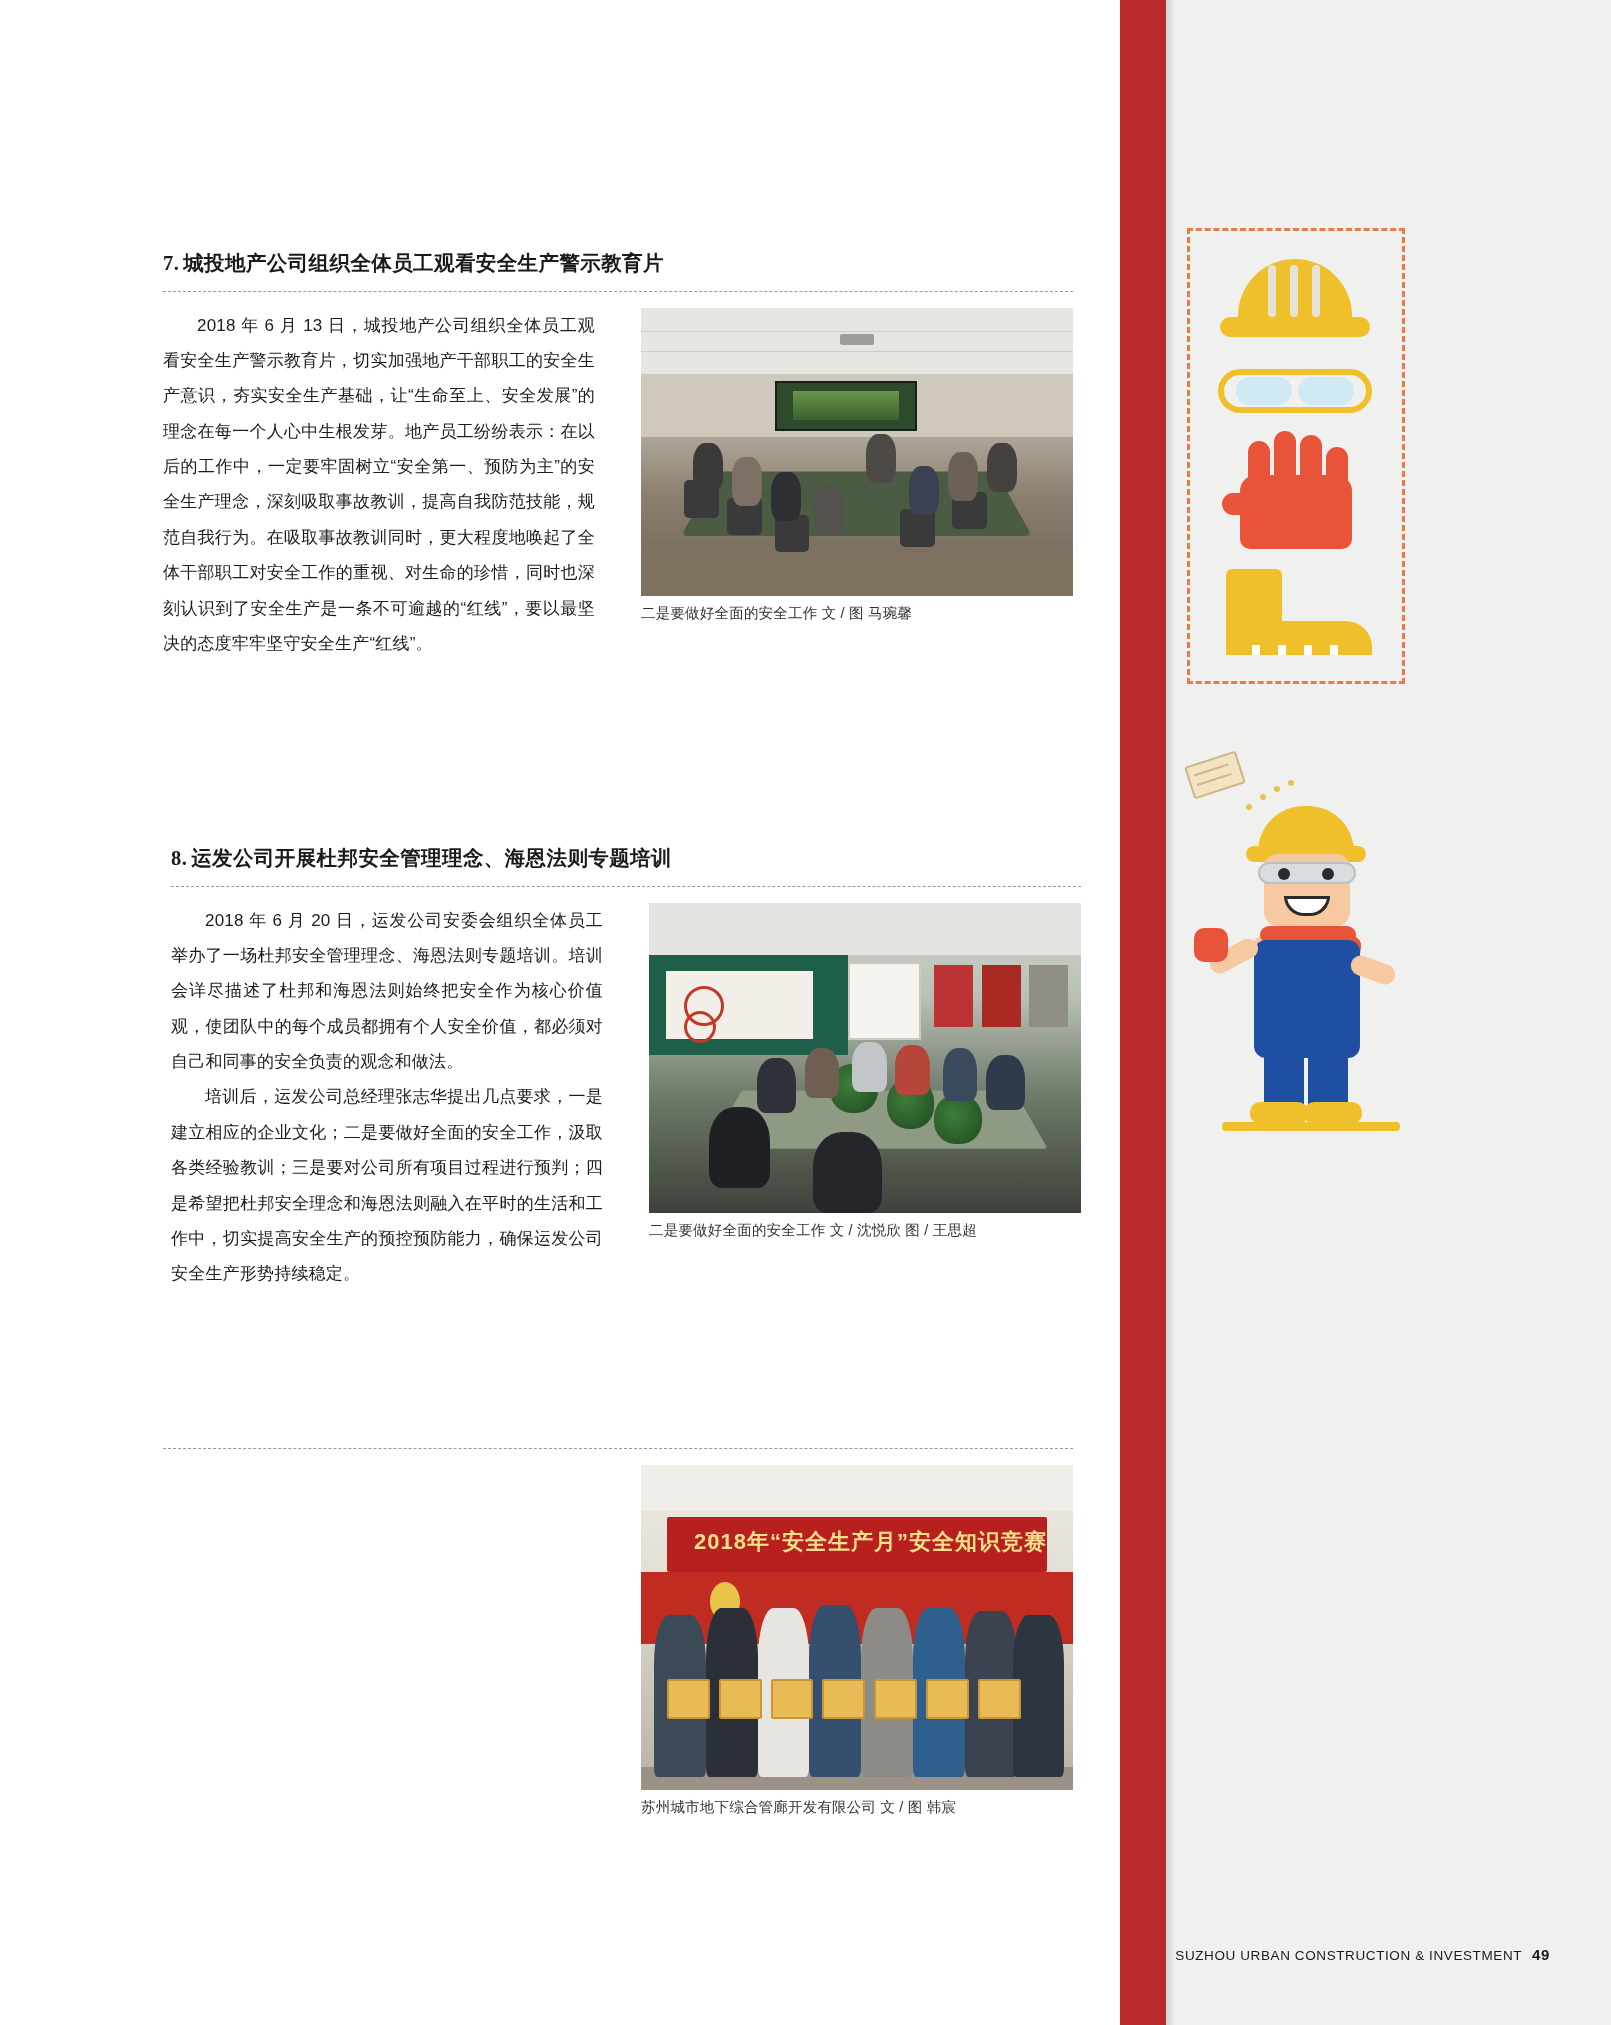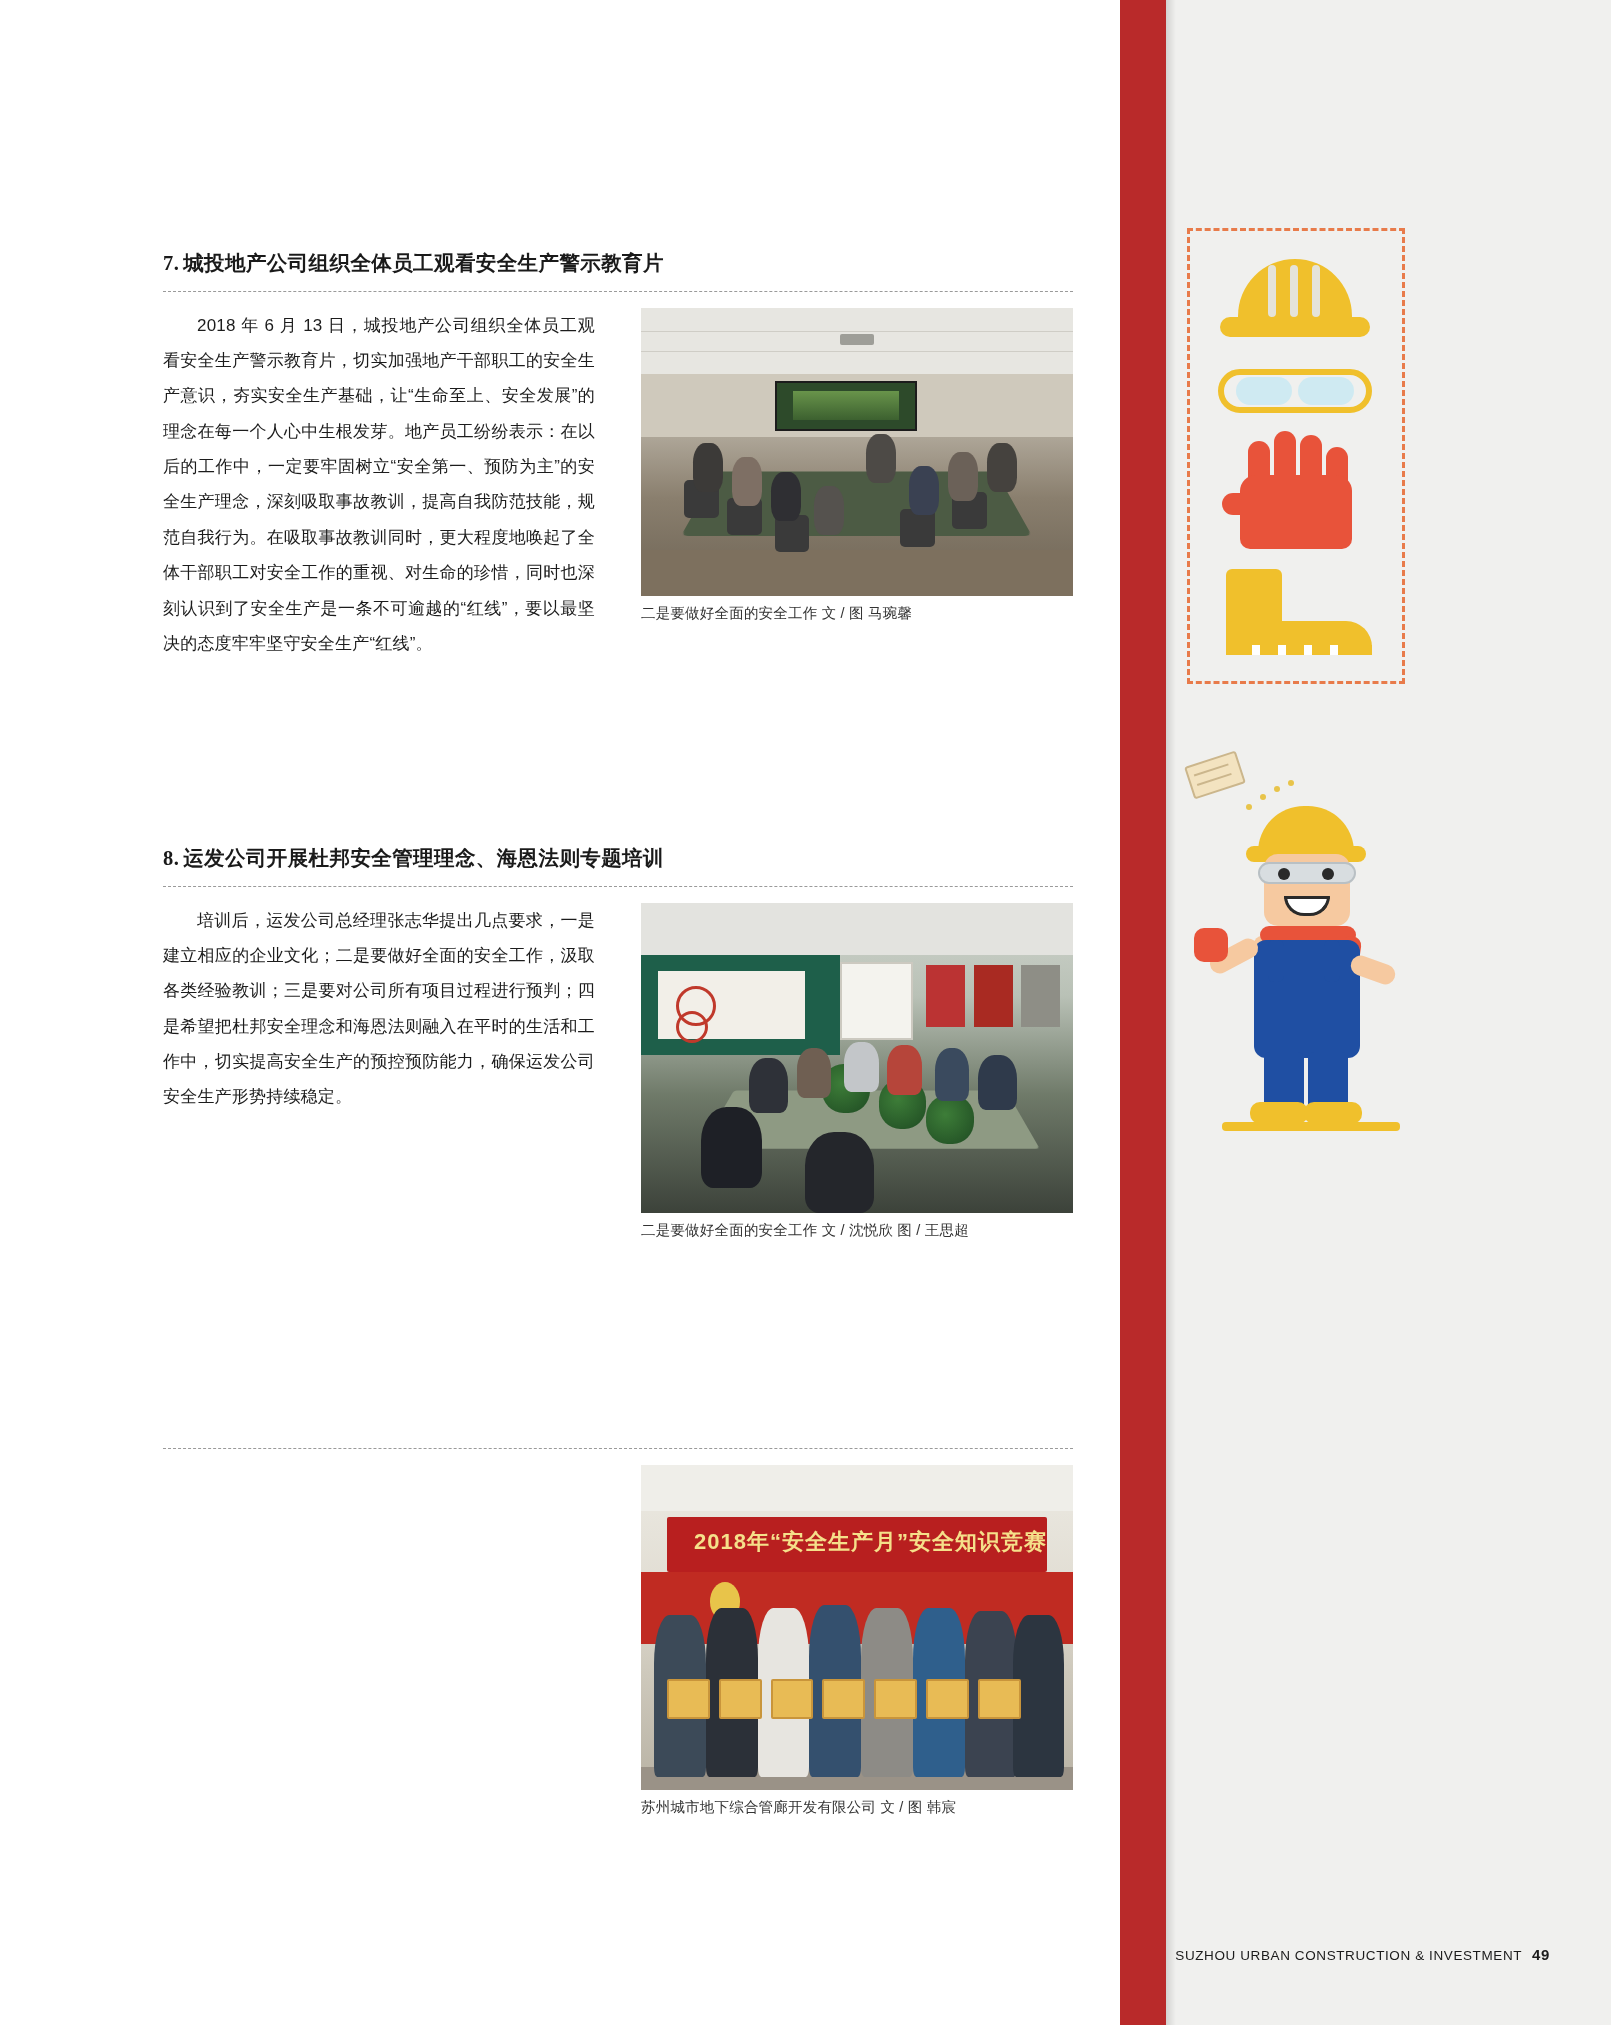--- a/index.html
+++ b/index.html
@@ -267,27 +267,28 @@
               <div class="person" style="left:71%; top:50%; background:#6b6158"></div>
               <div class="person" style="left:80%; top:47%; background:#45423e"></div>
               <div class="person" style="left:52%; top:44%; background:#4d4a46"></div>
             </div>
           </div>
           <div class="caption">二是要做好全面的安全工作 文 / 图 马琬馨</div>
         </div>
       </div>
     </div>
 
-    <div class="article" style="top:845px;">
+    <div class="article" style="top:845px;margin-left:8px;">
       <div class="art-title">
         <span class="num">8.</span><span>运发公司开展杜邦安全管理理念、海恩法则专题培训</span>
       </div>
       <div class="dashed-rule"></div>
       <div class="body-wrap">
         <div class="col-text">
+          <p>2018 年 6 月 20 日，运发公司安委会组织全体员工举办了一场杜邦安全管理理念、海恩法则专题培训。培训会详尽描述了杜邦和海恩法则始终把安全作为核心价值观，使团队中的每个成员都拥有个人安全价值，都必须对自己和同事的安全负责的观念和做法。</p>
           <p>培训后，运发公司总经理张志华提出几点要求，一是建立相应的企业文化；二是要做好全面的安全工作，汲取各类经验教训；三是要对公司所有项目过程进行预判；四是希望把杜邦安全理念和海恩法则融入在平时的生活和工作中，切实提高安全生产的预控预防能力，确保运发公司安全生产形势持续稳定。</p>
         </div>
         <div class="figure">
           <div class="photo" style="height:310px;">
             <div class="ph p2">
               <div class="ceiling"></div>
               <div class="greenwall"></div>
               <div class="slide"></div>
               <div class="dot" style="left:8%; top:27%; width:34px; height:34px;"></div>
               <div class="dot" style="left:8%; top:35%; width:26px; height:26px;"></div>

